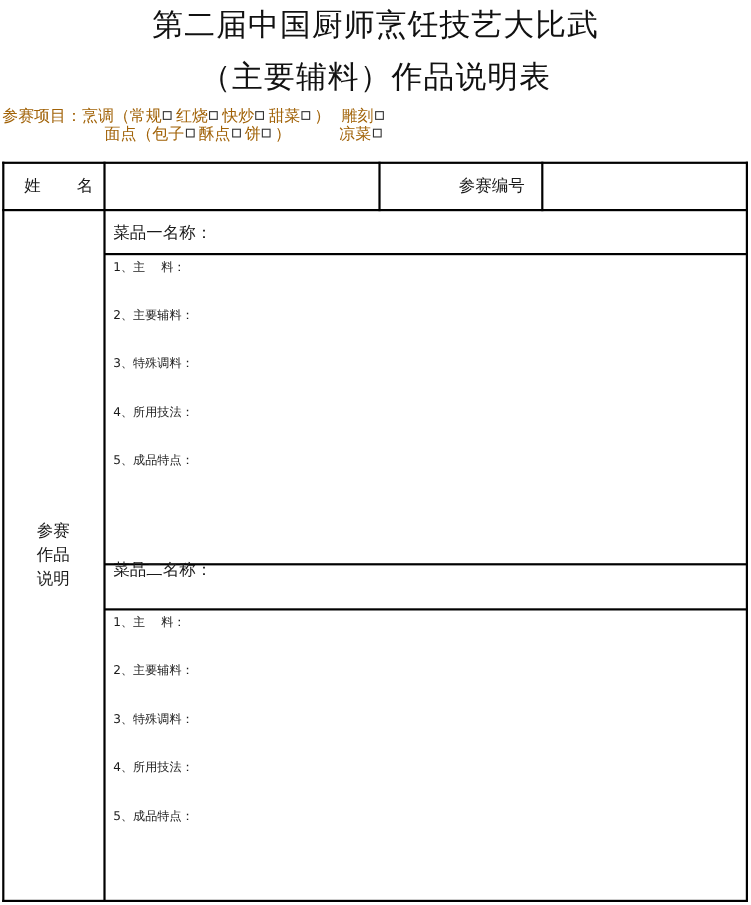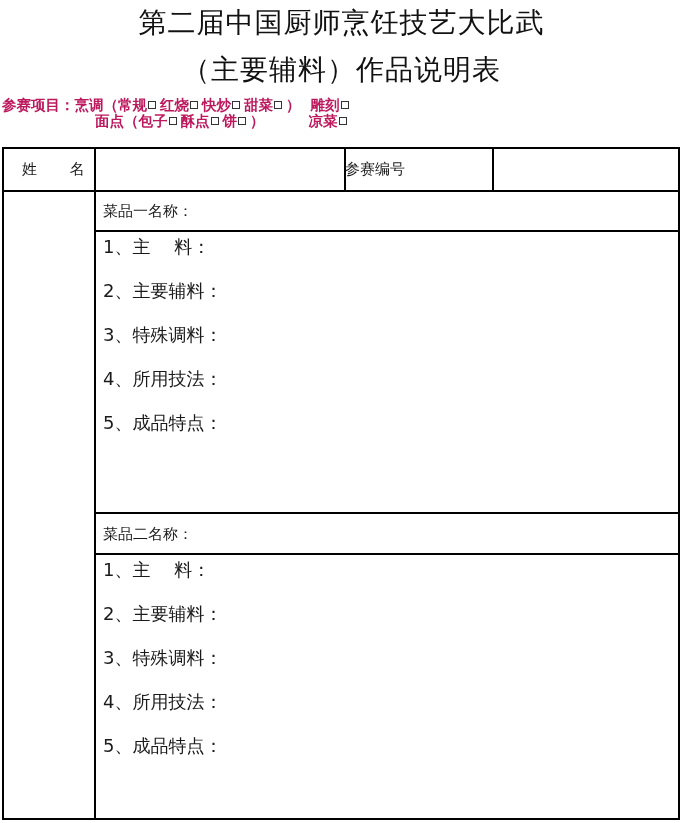--- a/index.html
+++ b/index.html
@@ -8,45 +8,45 @@
     font-family: "DejaVu Sans", "Liberation Sans", sans-serif; color: #1a1a1a;
   }
   .title {
     position: absolute; left: 0; width: 683px; text-align: center;
     font-family: "DejaVu Serif", "Liberation Serif", serif;
     font-size: 28px; letter-spacing: 1px; color: #111;
   }
   .t1 { top: 4px; }
   .t2 { top: 51px; }
   .items-line {
-    position: absolute; font-size: 14.5px; white-space: nowrap; color: #be185d; font-weight: bold;
+    position: absolute; font-size: 14.5px; white-space: nowrap; color: #a16207;
   }
   .line1 { left: 2px; top: 96px; }
   .line2 { left: 95px; top: 112px; }
   .cb {
     display: inline-block; width: 6px; height: 6px; border: 1px solid #333;
     margin: 0 4px 1px 1px; vertical-align: baseline;
   }
   .gap { display: inline-block; }
 
   .tbl { position: absolute; left: 0; top: 0; width: 683px; height: 823px; }
   .hl, .vl { position: absolute; background: #000; }
   .hl { height: 2px; }
   .vl { width: 2px; }
 
   .cell-text { position: absolute; font-size: 15px; white-space: nowrap; text-align: right; }
   .name-label { left: 2px; width: 93px; top: 160px; text-align: center; letter-spacing: 14px; padding-left: 20px; box-sizing: border-box; }
-  .regno-label { left: 345px; width: 132px; top: 160px; text-align: left; }
+  .regno-label { left: 345px; width: 132px; top: 160px; text-align: right; }
   .side-label {
     left: 2px; width: 93px; top: 471px; text-align: center;
     white-space: normal; line-height: 22px;
   }
   .side-label span { display: block; }
   .dish-name { left: 103px; font-size: 15px; }
-  .field { left: 103px; font-size: 18px; }
+  .field { left: 103px; font-size: 11px; }
   .input-area { position: absolute; background: transparent; }
 </style>
 </head>
 <body>
 
 <div class="title t1">第二届中国厨师烹饪技艺大比武</div>
 <div class="title t2">（主要辅料）作品说明表</div>
 
 <div class="items-line line1">
   <span>参赛项目：</span><span>烹调（</span><span><span>常规</span><span class="cb"></span></span><span><span>红烧</span><span class="cb"></span></span><span><span>快炒</span><span class="cb"></span></span><span><span>甜菜</span><span class="cb"></span></span><span>）</span><span class="gap" style="width:10px"></span><span><span>雕刻</span><span class="cb"></span></span>
@@ -69,27 +69,32 @@
   <div class="vl" style="left:94px; top:147px; height:673px;"></div>
   <div class="vl" style="left:344px; top:147px; height:45px;"></div>
   <div class="vl" style="left:492px; top:147px; height:45px;"></div>
   <div class="vl" style="left:678px; top:147px; height:673px;"></div>
 
   <div class="cell-text name-label">姓  名</div>
   <div class="input-area" style="left:96px; top:149px; width:248px; height:41px;"></div>
   <div class="cell-text regno-label">参赛编号</div>
   <div class="input-area" style="left:494px; top:149px; width:184px; height:41px;"></div>
 
+  <div class="cell-text side-label">
+    <span>参赛</span>
+    <span>作品</span>
+    <span>说明</span>
+  </div>
 
   <div class="cell-text dish-name" style="top:202px;">菜品一名称：</div>
   <div class="cell-text field" style="top:235px;">1、主　 料：</div>
   <div class="cell-text field" style="top:279px;">2、主要辅料：</div>
   <div class="cell-text field" style="top:323px;">3、特殊调料：</div>
   <div class="cell-text field" style="top:367px;">4、所用技法：</div>
   <div class="cell-text field" style="top:411px;">5、成品特点：</div>
 
-  <div class="cell-text dish-name" style="top:525px;">菜品二名称：</div>
+  <div class="cell-text dish-name" style="top:509px;">菜品二名称：</div>
   <div class="cell-text field" style="top:558px;">1、主　 料：</div>
   <div class="cell-text field" style="top:602px;">2、主要辅料：</div>
   <div class="cell-text field" style="top:646px;">3、特殊调料：</div>
   <div class="cell-text field" style="top:690px;">4、所用技法：</div>
   <div class="cell-text field" style="top:734px;">5、成品特点：</div>
 </div>
 
 </body></html>

